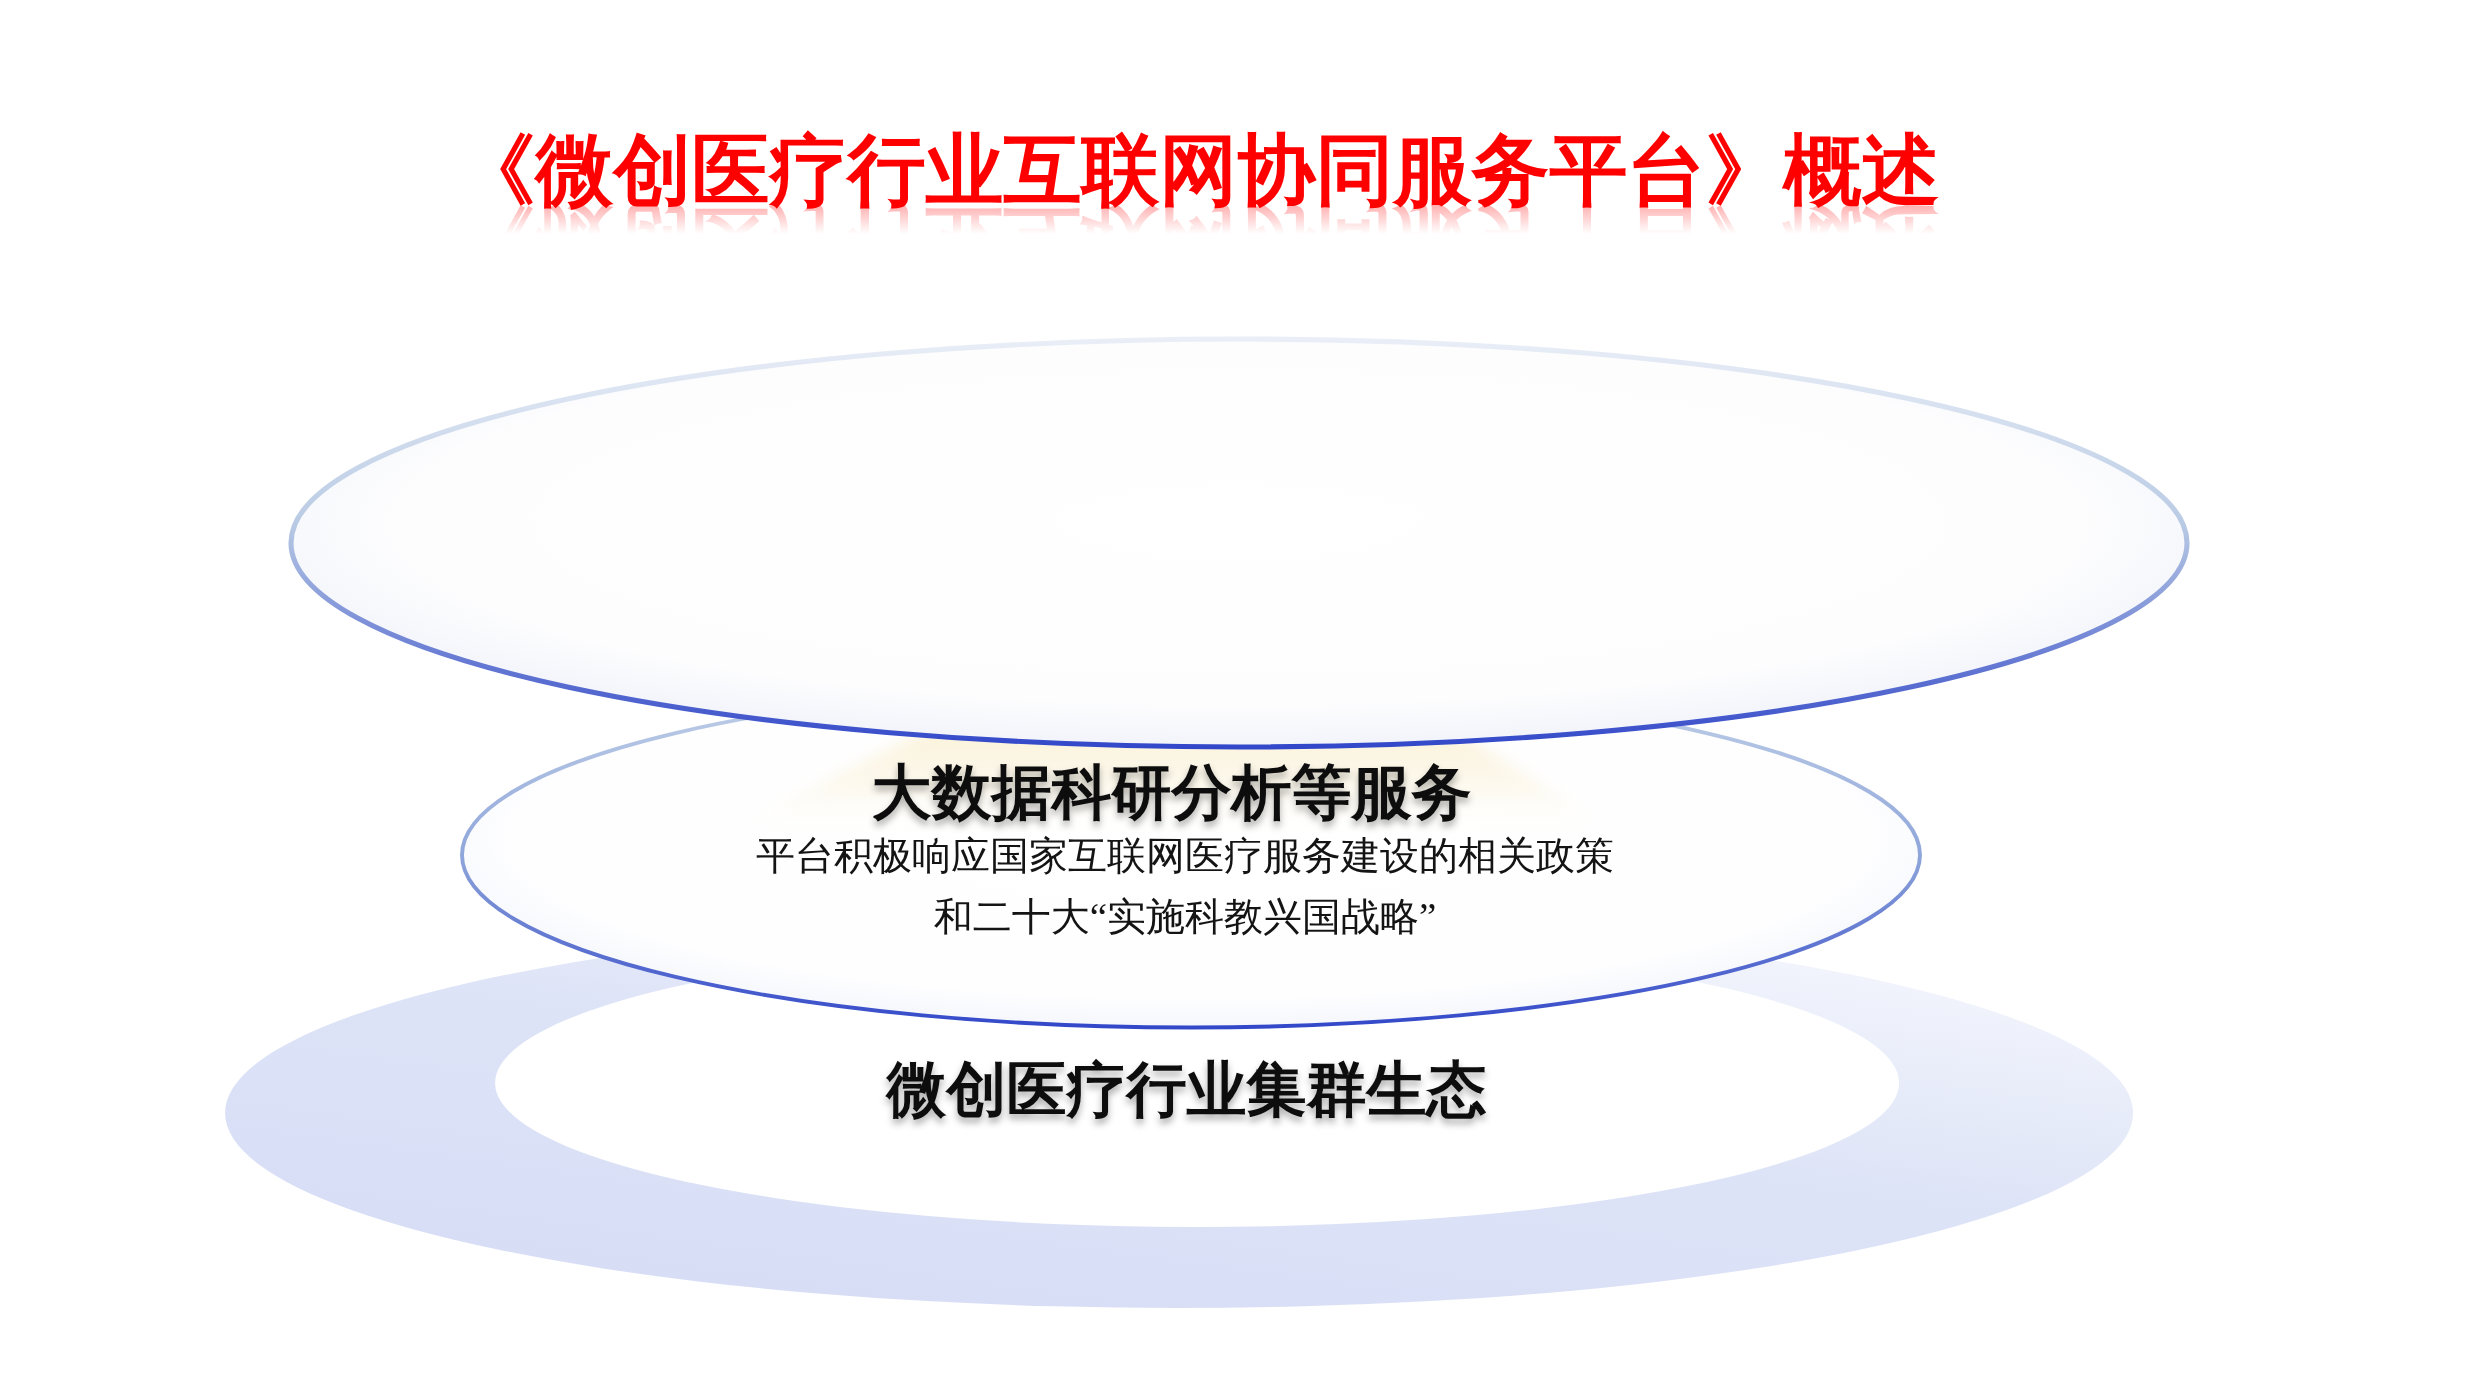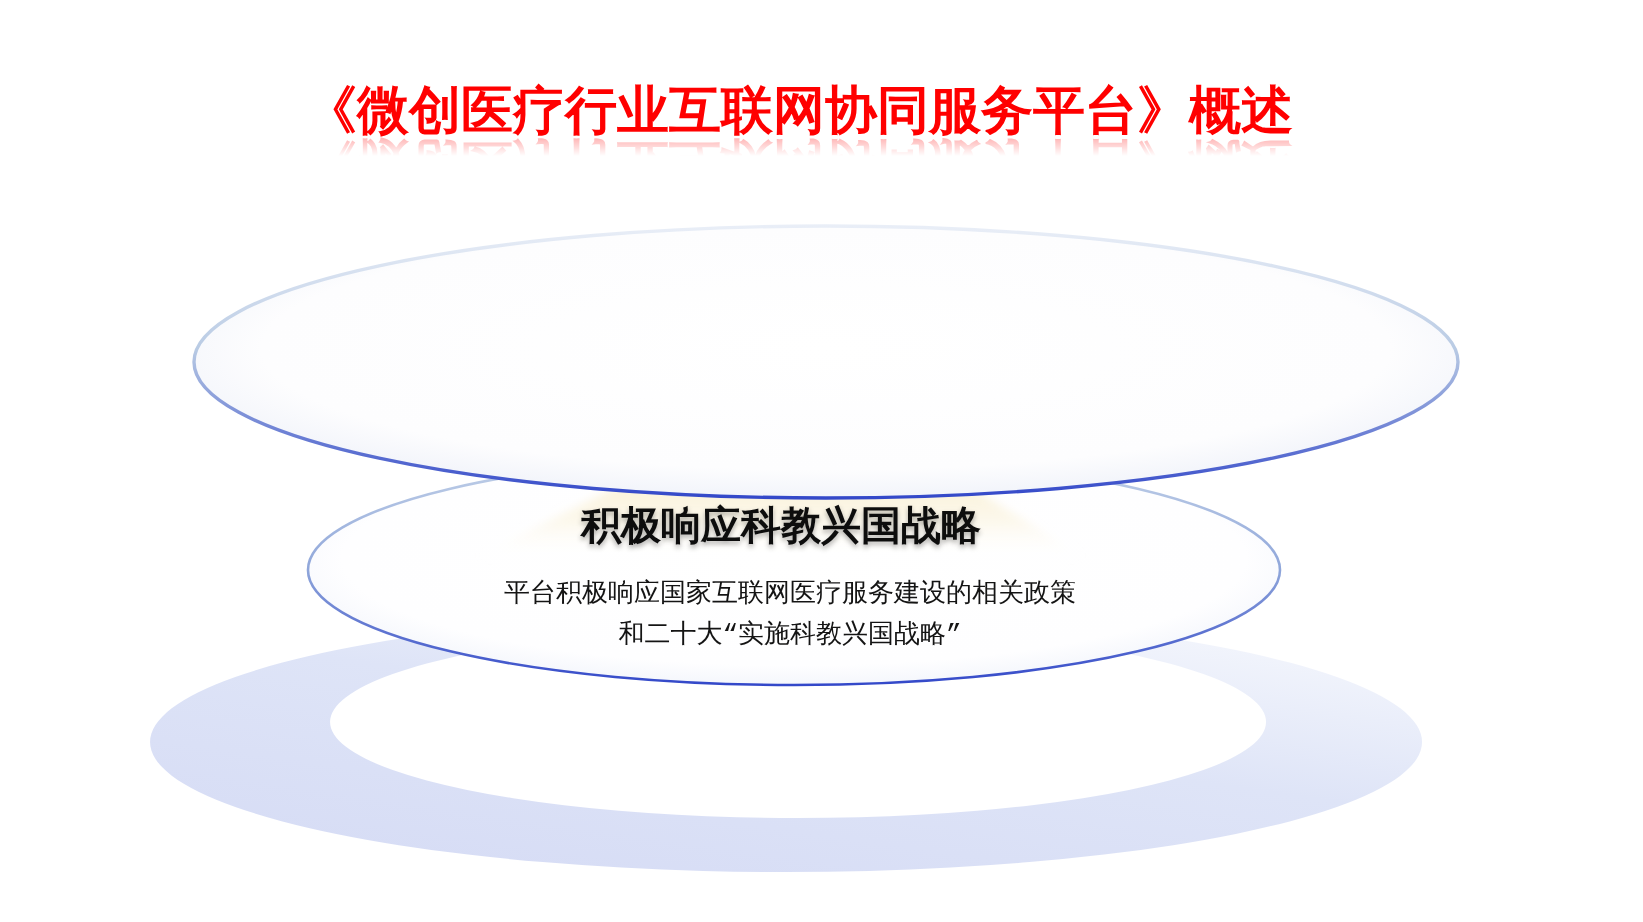--- a/index.html
+++ b/index.html
@@ -1,39 +1,39 @@
 <!DOCTYPE html>
 <html><head>
 <meta charset="utf-8">
 <style>
   html,body{margin:0;padding:0;background:#ffffff;}
   .stage{
     position:relative;
     width:1643px;height:922px;
     overflow:hidden;
     background:#ffffff;
-    font-family:Liberation Mono, monospace;
+    font-family:Liberation Serif, serif;
   }
   .shapes{position:absolute;left:0;top:0;width:1643px;height:922px;}
   .txt{position:absolute;white-space:nowrap;text-align:center;transform:translateX(-50%);}
   .main-title{
     left:799px;top:84px;
     font-size:52px;font-weight:900;letter-spacing:0px;
     color:#FF0000;line-height:62px;
     -webkit-box-reflect: below -18px linear-gradient(rgba(0,0,0,0) 55%, rgba(0,0,0,0.45));
   }
   .sec-title{
     font-size:40px;font-weight:800;color:#0d0d0d;line-height:48px;
     text-shadow:0 3px 5px rgba(40,40,40,0.38);
   }
   .sec-body{font-size:26px;font-weight:400;color:#141414;line-height:41px;}
   .s1-title{left:783px;top:239px;}
   .s1-body{left:805px;top:308px;}
   .s2-title{left:781px;top:505px;}
-  .s2-body{left:790px;top:574px;}
+  .s2-body{left:790px;top:550px;}
   .s3-title{left:791px;top:703px;}
   .s3-body{left:800px;top:770px;}
 </style>
 </head>
 <body>
 
 <div class="stage">
 
   <svg class="shapes" viewBox="0 0 1643 922" xmlns="http://www.w3.org/2000/svg">
     <defs>
@@ -78,20 +78,21 @@
     <ellipse cx="794" cy="570" rx="486" ry="115" fill="url(#e2Fill)" stroke="url(#e2Stroke)" stroke-width="2.6"></ellipse>
 
     <polygon points="655,468 940,468 1085,558 475,558" fill="url(#beamGrad)" filter="url(#soft)"></polygon>
 
     <ellipse cx="826" cy="362" rx="632" ry="136" fill="url(#e1Fill)" stroke="url(#e1Stroke)" stroke-width="3.4"></ellipse>
   </svg>
 
   <div class="txt main-title">《微创医疗行业互联网协同服务平台》概述</div>
 
 
-  <div class="txt sec-title s2-title">积极响应科教兴国战略</div>
+  <div class="txt sec-title s2-title">大数据科研分析等服务</div>
   <div class="txt sec-body s2-body">
     <div>平台积极响应国家互联网医疗服务建设的相关政策</div>
     <div>和二十大“实施科教兴国战略”</div>
   </div>
 
+  <div class="txt sec-title s3-title">微创医疗行业集群生态</div>
 
 </div>
 
 </body></html>

